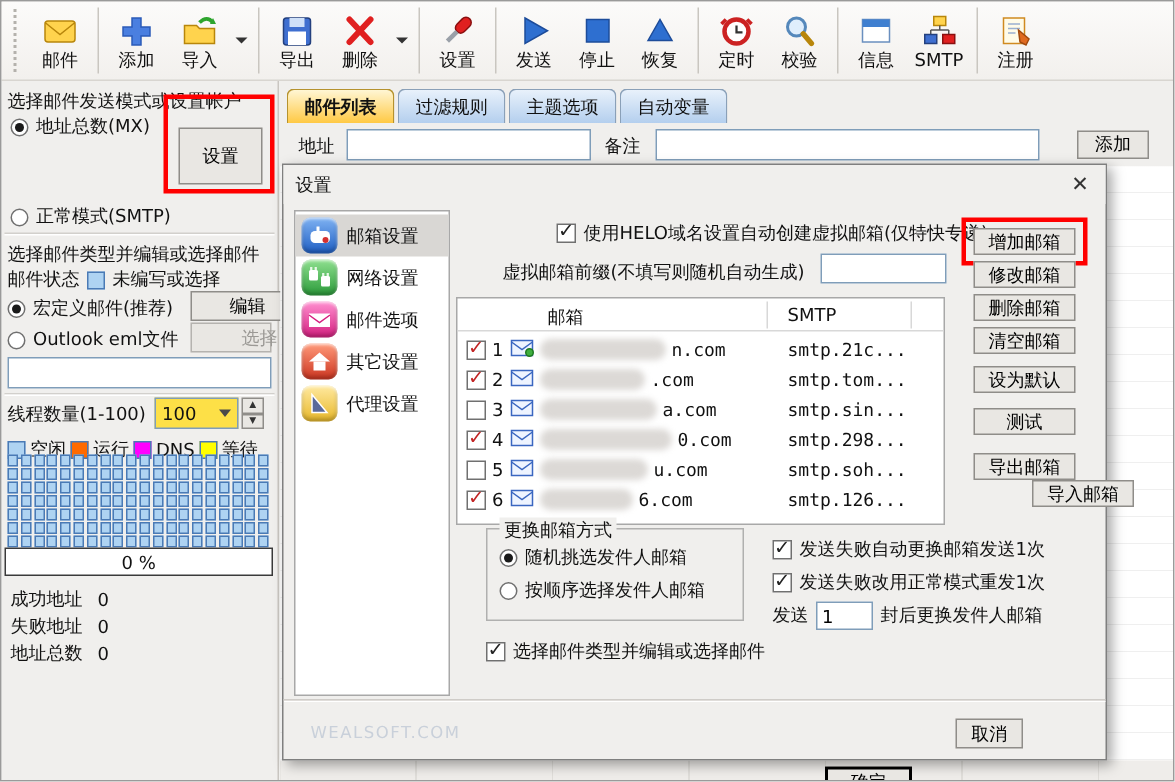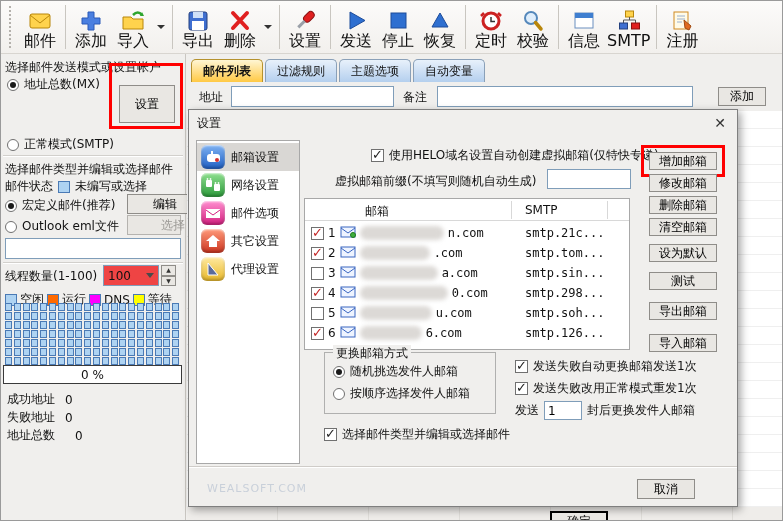--- a/index.html
+++ b/index.html
@@ -8,21 +8,21 @@
             border:1px solid #9a9a9a; overflow:hidden; font-size:12px; color:#111; }
 
   
   .toolbar { position:absolute; left:0; top:0; width:783px; height:53px;
              background:linear-gradient(#fcfbfa,#f2f0ed); border-bottom:1px solid #d8d5d0;
              display:flex; align-items:center; padding-left:8px; }
   .tb-grip { width:3px; height:42px; border-left:2px dotted #b4b1ac; margin-right:7px; }
   .tb-item { display:flex; flex-direction:column; align-items:center; justify-content:center;
              min-width:42px; height:50px; gap:1px; padding:0 2px; cursor:default; }
   .tb-item svg { display:block; }
-  .tb-lbl { font-size:16px; line-height:13px; white-space:nowrap; }
+  .tb-lbl { font-size:12px; line-height:13px; white-space:nowrap; }
   .tb-sep { width:1px; height:44px; background:#c9c6c0; margin:0 4px; }
   .tb-dd { width:0; height:0; border-left:4px solid transparent; border-right:4px solid transparent;
            border-top:4px solid #333; margin:0 3px; align-self:center; }
   .tb-group { display:flex; align-items:center; }
 
   
   .btn { display:flex; align-items:center; justify-content:center; background:#e9e7e3;
          border:1px solid #8f8d89; font-size:12px; white-space:nowrap; cursor:default; }
   .btn.disabled { color:#9b9995; border-color:#b5b3af;padding-left:38px; }
   .cb { width:13px; height:13px; background:#fff; border:1px solid #707070; position:relative; flex:none; }
@@ -43,21 +43,21 @@
                 background:#f0efed; border-right:1px solid #c9c6c1; }
   .lp-abs { position:absolute; white-space:nowrap; }
   .lp-hr { position:absolute; left:2px; width:180px; height:2px;
            border-top:1px solid #d2d0cc; border-bottom:1px solid #fff; }
   .legend-sq { width:12px; height:12px; border:1px solid #4a7ab5; flex:none; }
   .thread-grid { position:absolute; left:4px; top:249px; width:178px; height:64px;
                  display:flex; flex-wrap:wrap; align-content:flex-start; }
   .tsq { width:7px; height:8px; background:#aed3f2; border:1px solid #4a7ab5; margin:0 1.8px 1px 0; }
   .progress { position:absolute; left:2px; top:311px; width:179px; height:19px; background:#fff;
               border:1px solid #3a3a3a; display:flex; align-items:center; justify-content:center; }
-  .combo { position:absolute; left:102px; top:211px; width:56px; height:21px; background:#ef4444;
+  .combo { position:absolute; left:102px; top:211px; width:56px; height:21px; background:#fde047;
            border:1px solid #7f9db9; display:flex; align-items:center; padding-left:4px; }
   .combo-arrow { margin-left:auto; margin-right:4px; width:0; height:0; border-left:4px solid transparent;
                  border-right:4px solid transparent; border-top:5px solid #4a4a4a; }
   .spinner { position:absolute; left:160px; top:211px; width:15px; height:21px; display:flex;
              flex-direction:column; }
   .spin-btn { flex:1; background:#e9e7e3; border:1px solid #8f8d89; font-size:6px; line-height:8px;
               display:flex; align-items:center; justify-content:center; color:#333; }
 
   
   .tabs { position:absolute; left:190px; top:58px; display:flex; gap:2px; height:23px; }
@@ -107,21 +107,21 @@
               border:1px solid #b0b0af; }
   .gb-label { position:absolute; left:8px; top:-8px; background:#f0efed; padding:0 3px; }
 
   .side-btn { position:absolute; left:460px; width:68px; height:18px; }
 
   .dlg-bottom { position:absolute; left:0; top:356px; width:548px; height:41px;
                 border-top:1px solid #cfccc8; box-shadow:inset 0 1px 0 #ffffff; }
   .watermark { position:absolute; left:18px; top:15px; color:#c9d0da; font-size:11px;
                letter-spacing:1px; }
   .ok-btn { position:absolute; left:361px; top:12px; width:58px; height:20px; border:2px solid #000000;margin-top:32px; }
-  .cancel-btn { position:absolute; left:448px; top:12px; width:58px; height:20px; }
+  .cancel-btn { position:absolute; left:448px; top:12px; width:45px; height:20px; }
 </style>
 </head>
 <body>
 
 <div id="screen">
 
   <div class="toolbar">
     <div class="tb-grip"></div>
 
     <div class="tb-item">
@@ -486,21 +486,21 @@
     </div>
 
     <div class="lp-abs row" style="left:6px; top:337px; gap:10px;">
       <span>成功地址</span>
       <span>0</span>
     </div>
     <div class="lp-abs row" style="left:6px; top:355px; gap:10px;">
       <span>失败地址</span>
       <span>0</span>
     </div>
-    <div class="lp-abs row" style="left:6px; top:373px; gap:20px;">
+    <div class="lp-abs row" style="left:6px; top:373px; gap:10px;">
       <span>地址总数</span>
       <span>0</span>
     </div>
   </div>
 
   <div class="tabs">
     <div class="tab active">邮件列表</div>
     <div class="tab">过滤规则</div>
     <div class="tab">主题选项</div>
     <div class="tab">自动变量</div>
@@ -687,21 +687,21 @@
     </div>
 
     <div class="red-rect" style="left:452px; top:35px; width:84px; height:32px;"></div>
     <button class="btn side-btn" style="top:42px;">增加邮箱</button>
     <button class="btn side-btn" style="top:64px;">修改邮箱</button>
     <button class="btn side-btn" style="top:86px;">删除邮箱</button>
     <button class="btn side-btn" style="top:108px;">清空邮箱</button>
     <button class="btn side-btn" style="top:134px;">设为默认</button>
     <button class="btn side-btn" style="top:162px;">测试</button>
     <button class="btn side-btn" style="top:192px;">导出邮箱</button>
-    <button class="btn side-btn" style="top:224px;">导入邮箱</button>
+    <button class="btn side-btn" style="top:210px;margin-left:39px;">导入邮箱</button>
 
     <div class="dlg-bottom">
       <span class="watermark">WEALSOFT.COM</span>
       <button class="btn ok-btn">确定</button>
       <button class="btn cancel-btn">取消</button>
     </div>
   </div>
 </div>
 
 </body></html>

